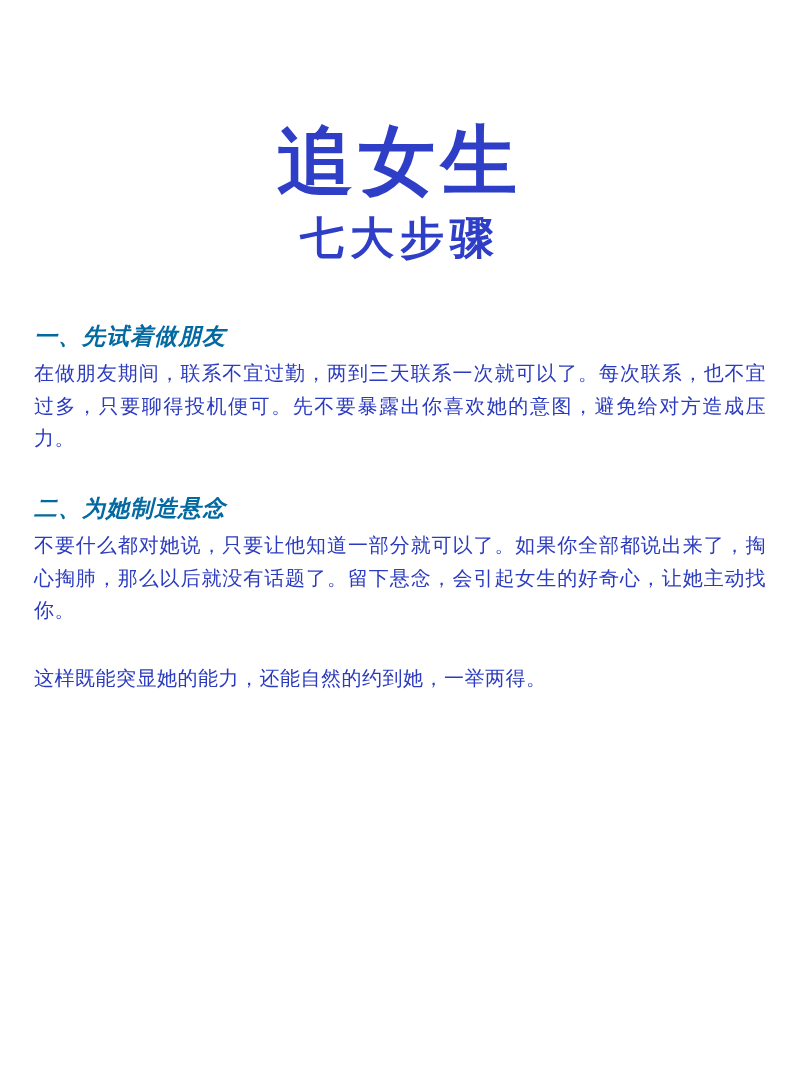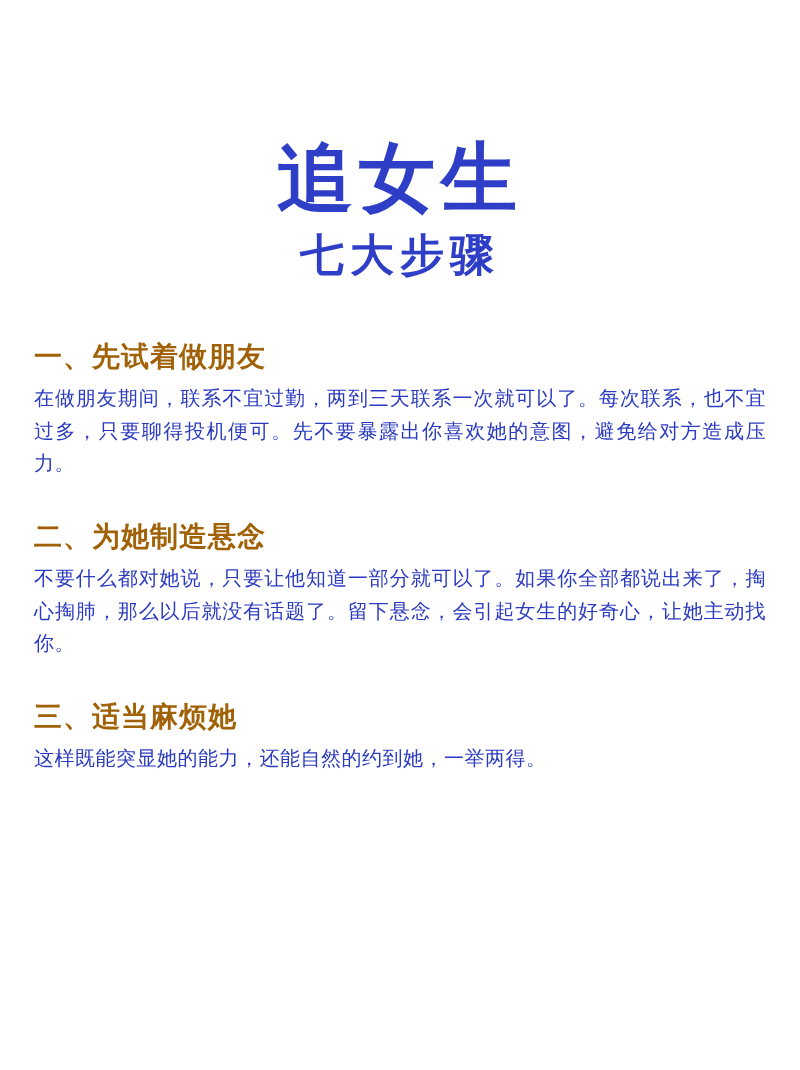--- a/index.html
+++ b/index.html
@@ -11,21 +11,21 @@
     height: 1070px;
     background: #ffffff;
     font-family: "Liberation Sans", "DejaVu Sans", sans-serif;
     color: #2b3bbf;
     overflow: hidden;
   }
   .page {
     width: 800px;
     height: 1070px;
     box-sizing: border-box;
-    padding: 17px 34px;
+    padding: 0 34px;
     position: relative;
   }
   .title-block {
     padding-top: 118px;
     text-align: center;
   }
   .title-line {
     font-family: "DejaVu Sans", "Liberation Sans", sans-serif;
     font-weight: bold;
     color: #2f3ec7;
@@ -41,25 +41,26 @@
   }
   .content {
     margin-top: 56px;
   }
   .section {
     margin-bottom: 36px;
   }
   .section-heading {
     font-family: "DejaVu Sans", "Liberation Sans", sans-serif;
     font-weight: bold;
-    font-size: 28px;
-    color: #a16207;
+    font-size: 23px;
+    color: #0369a1;
     letter-spacing: 1px;
     line-height: 1.6;
     margin-bottom: 2px;
+    font-style: italic;
   }
   .section-para {
     font-family: "DejaVu Sans", "Liberation Sans", sans-serif;
     font-size: 20px;
     color: #2b3bbf;
     line-height: 1.62;
     letter-spacing: 0.5px;
     text-align: justify;
     margin: 0 0 2px 0;
   }
@@ -80,18 +81,17 @@
       <div class="section-heading">一、先试着做朋友</div>
       <p class="section-para">在做朋友期间，联系不宜过勤，两到三天联系一次就可以了。每次联系，也不宜过多，只要聊得投机便可。先不要暴露出你喜欢她的意图，避免给对方造成压力。</p>
     </div>
 
     <div class="section">
       <div class="section-heading">二、为她制造悬念</div>
       <p class="section-para">不要什么都对她说，只要让他知道一部分就可以了。如果你全部都说出来了，掏心掏肺，那么以后就没有话题了。留下悬念，会引起女生的好奇心，让她主动找你。</p>
     </div>
 
     <div class="section">
-      <div class="section-heading">三、适当麻烦她</div>
       <p class="section-para">这样既能突显她的能力，还能自然的约到她，一举两得。</p>
     </div>
 
   </div>
 </div>
 
 </body></html>

